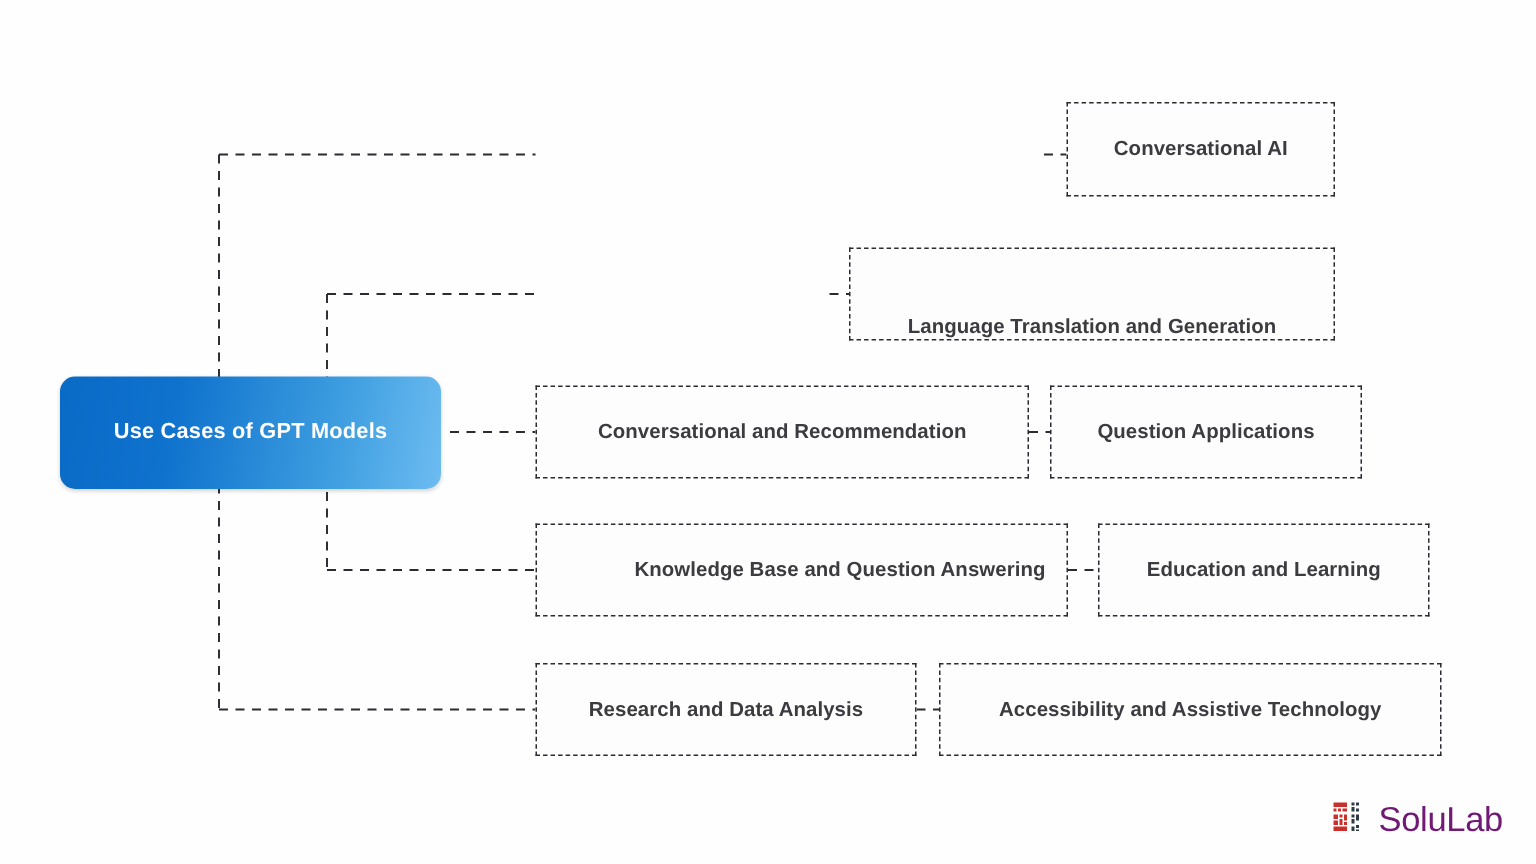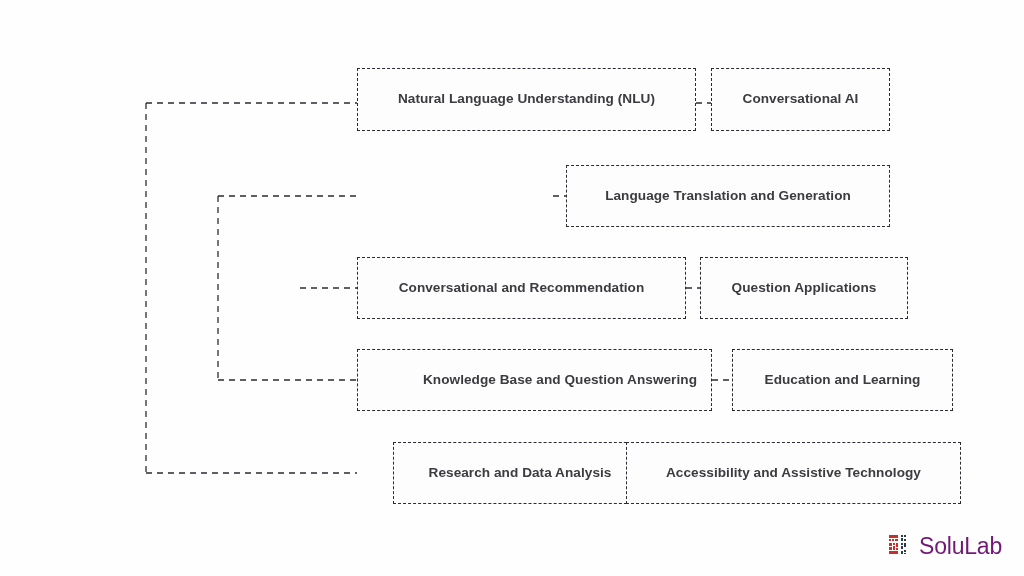--- a/index.html
+++ b/index.html
@@ -129,47 +129,47 @@
 
     <path d="M300,288 L357,288"></path>
 
     <path d="M696,103 L711,103"></path>
     <path d="M553,196 L566,196"></path>
     <path d="M686,288 L700,288"></path>
     <path d="M712,380 L732,380"></path>
     <path d="M611,473 L626,473"></path>
   </svg>
 
-
-  <div class="node-box" style="left:357px; top:68px; width:339px; height:63px;">
-    <span class="node-label">Natural Language Understanding (NLU)</span>
-  </div>
+  <div class="root-node">
+    <span class="root-label">Use Cases of GPT Models</span>
+  </div>
+
   <div class="node-box" style="left:711px; top:68px; width:179px; height:63px;">
     <span class="node-label">Conversational AI</span>
   </div>
 
-  <div class="node-box" style="left:566px; top:165px; width:324px; height:62px;">
+  <div class="node-box" style="left:566px; top:165px; width:324px; height:62px;align-items:flex-end;">
     <span class="node-label">Language Translation and Generation</span>
   </div>
 
   <div class="node-box" style="left:357px; top:257px; width:329px; height:62px;">
     <span class="node-label">Conversational and Recommendation</span>
   </div>
   <div class="node-box" style="left:700px; top:257px; width:208px; height:62px;">
     <span class="node-label">Question Applications</span>
   </div>
 
   <div class="node-box" style="left:357px; top:349px; width:355px; height:62px;justify-content:flex-end;">
     <span class="node-label">Knowledge Base and Question Answering</span>
   </div>
   <div class="node-box" style="left:732px; top:349px; width:221px; height:62px;">
     <span class="node-label">Education and Learning</span>
   </div>
 
-  <div class="node-box" style="left:357px; top:442px; width:254px; height:62px;margin-left:36px;">
+  <div class="node-box" style="left:357px; top:442px; width:254px; height:62px;">
     <span class="node-label">Research and Data Analysis</span>
   </div>
   <div class="node-box" style="left:626px; top:442px; width:335px; height:62px;">
     <span class="node-label">Accessibility and Assistive Technology</span>
   </div>
 
   <div class="logo">
     <svg class="logo-mark" viewBox="0 0 24 24">
       <g fill="#c9302c">
 

